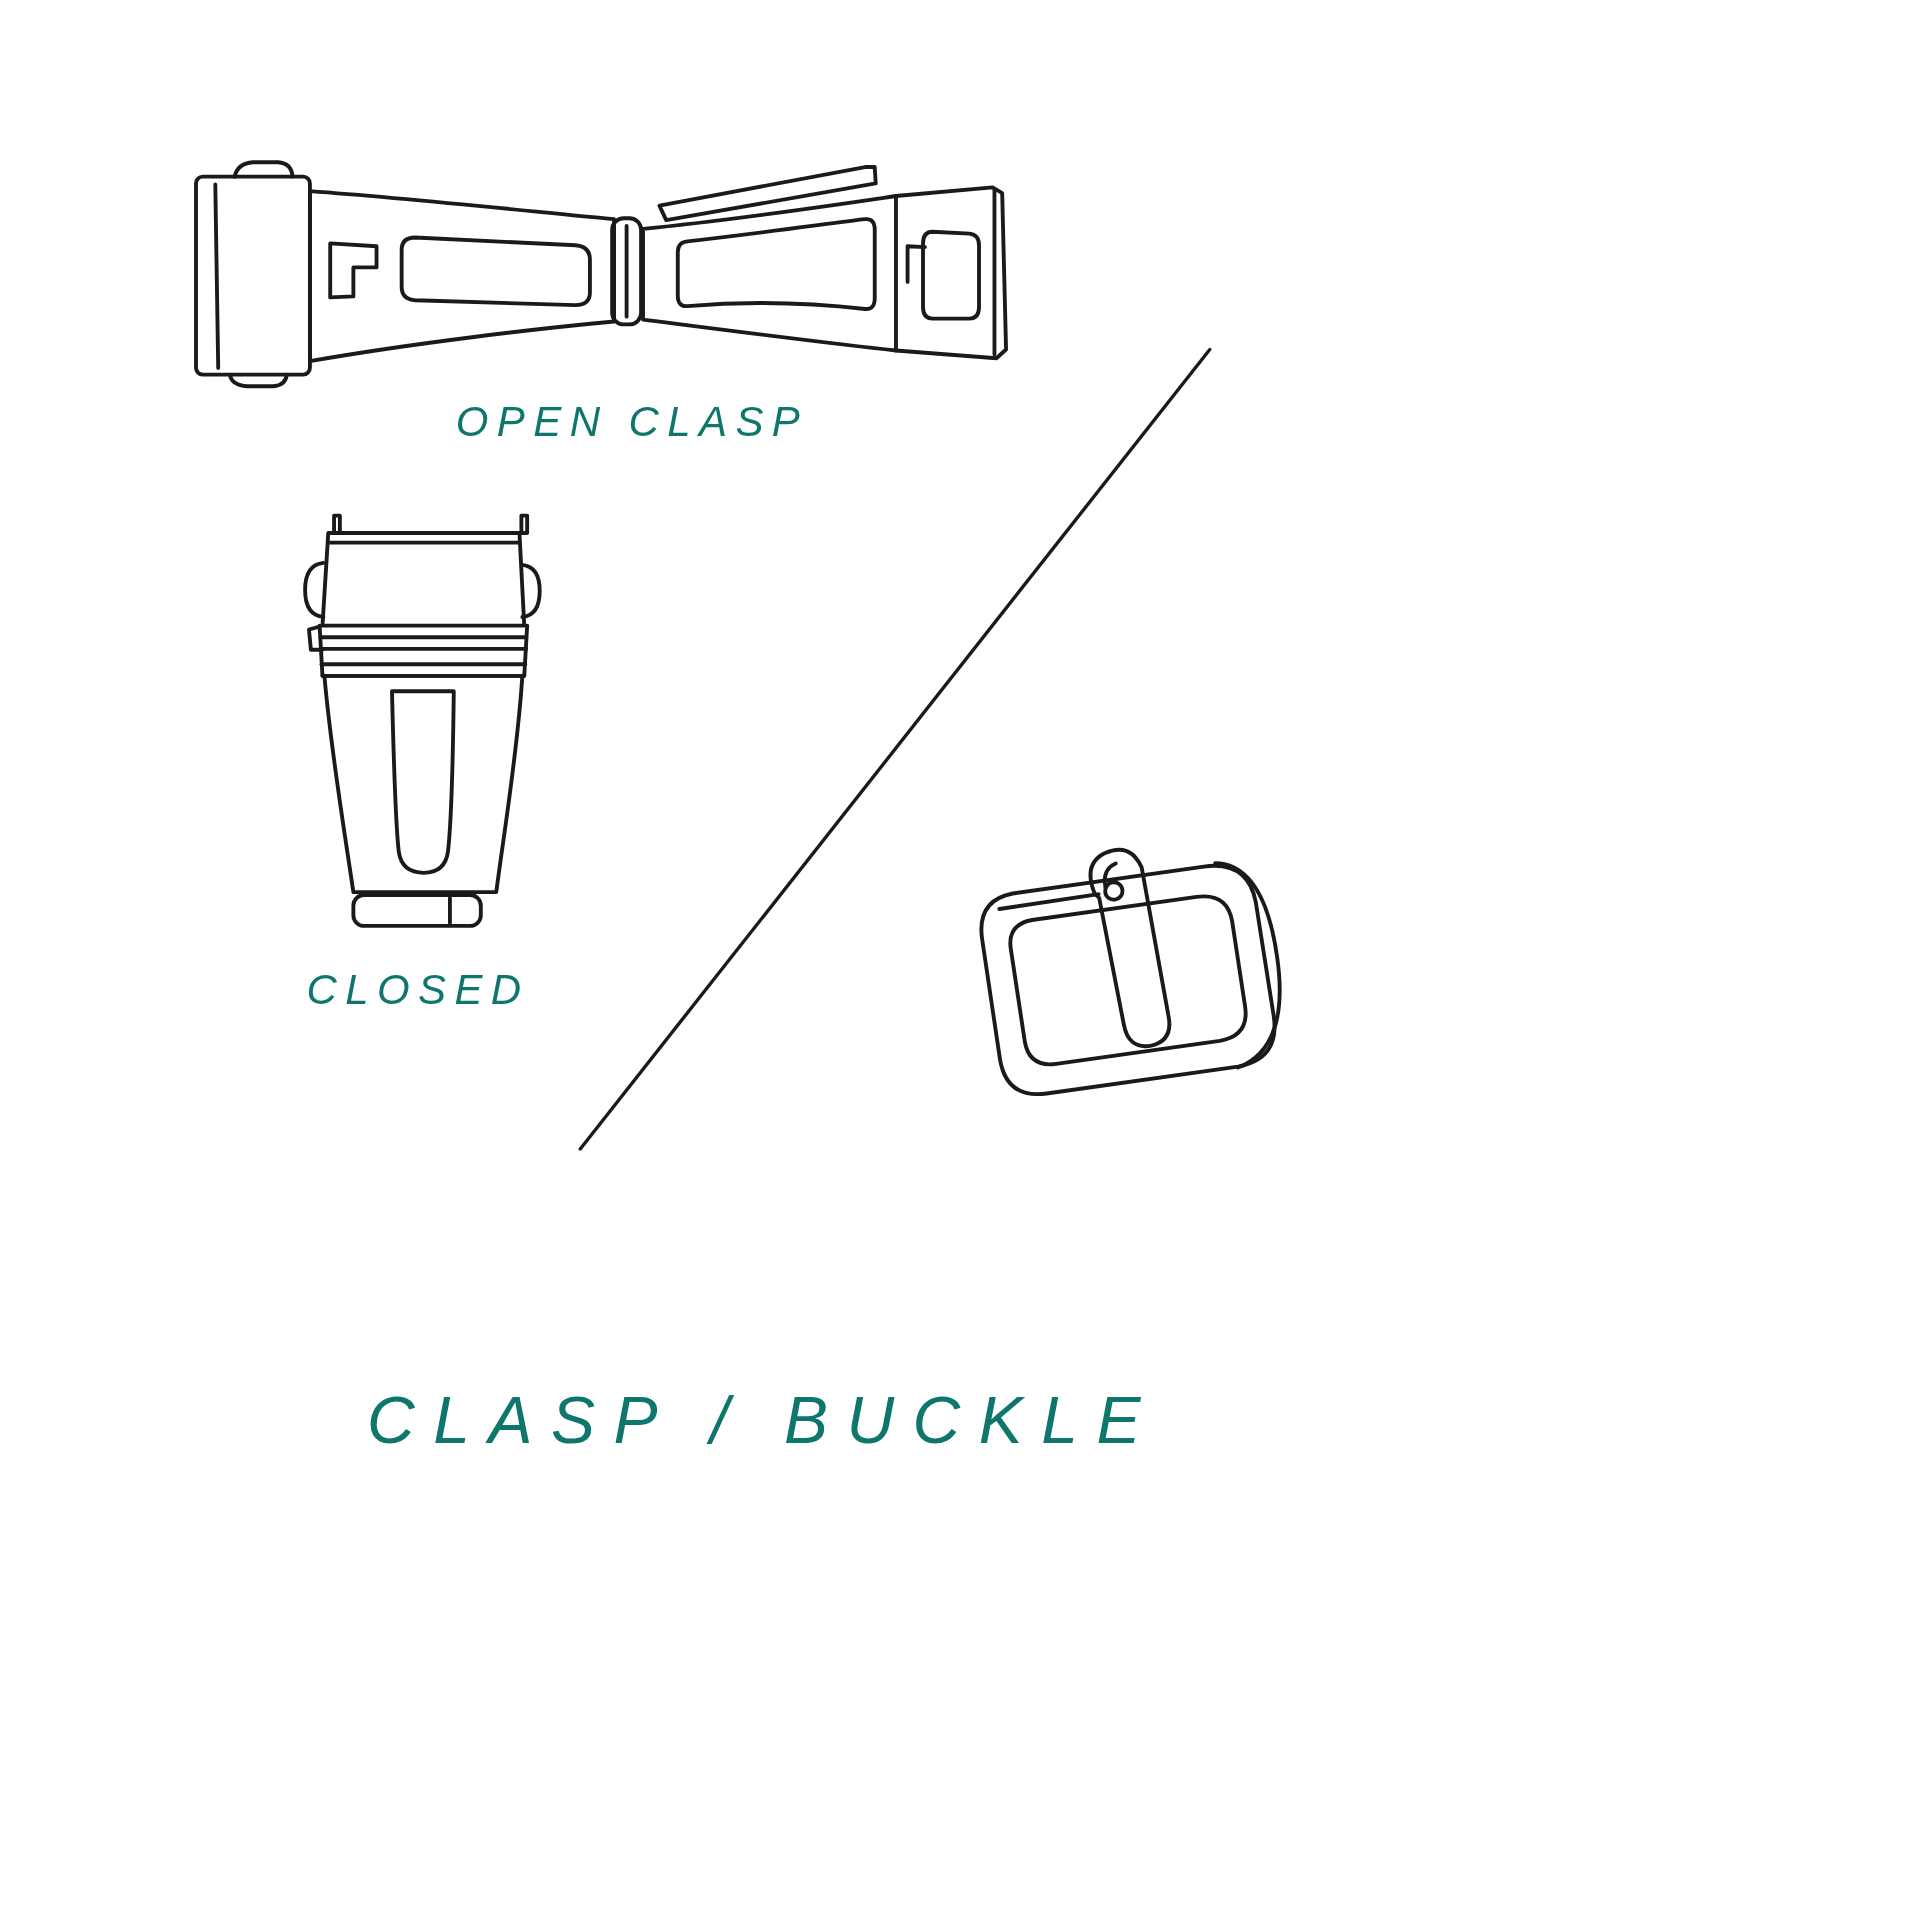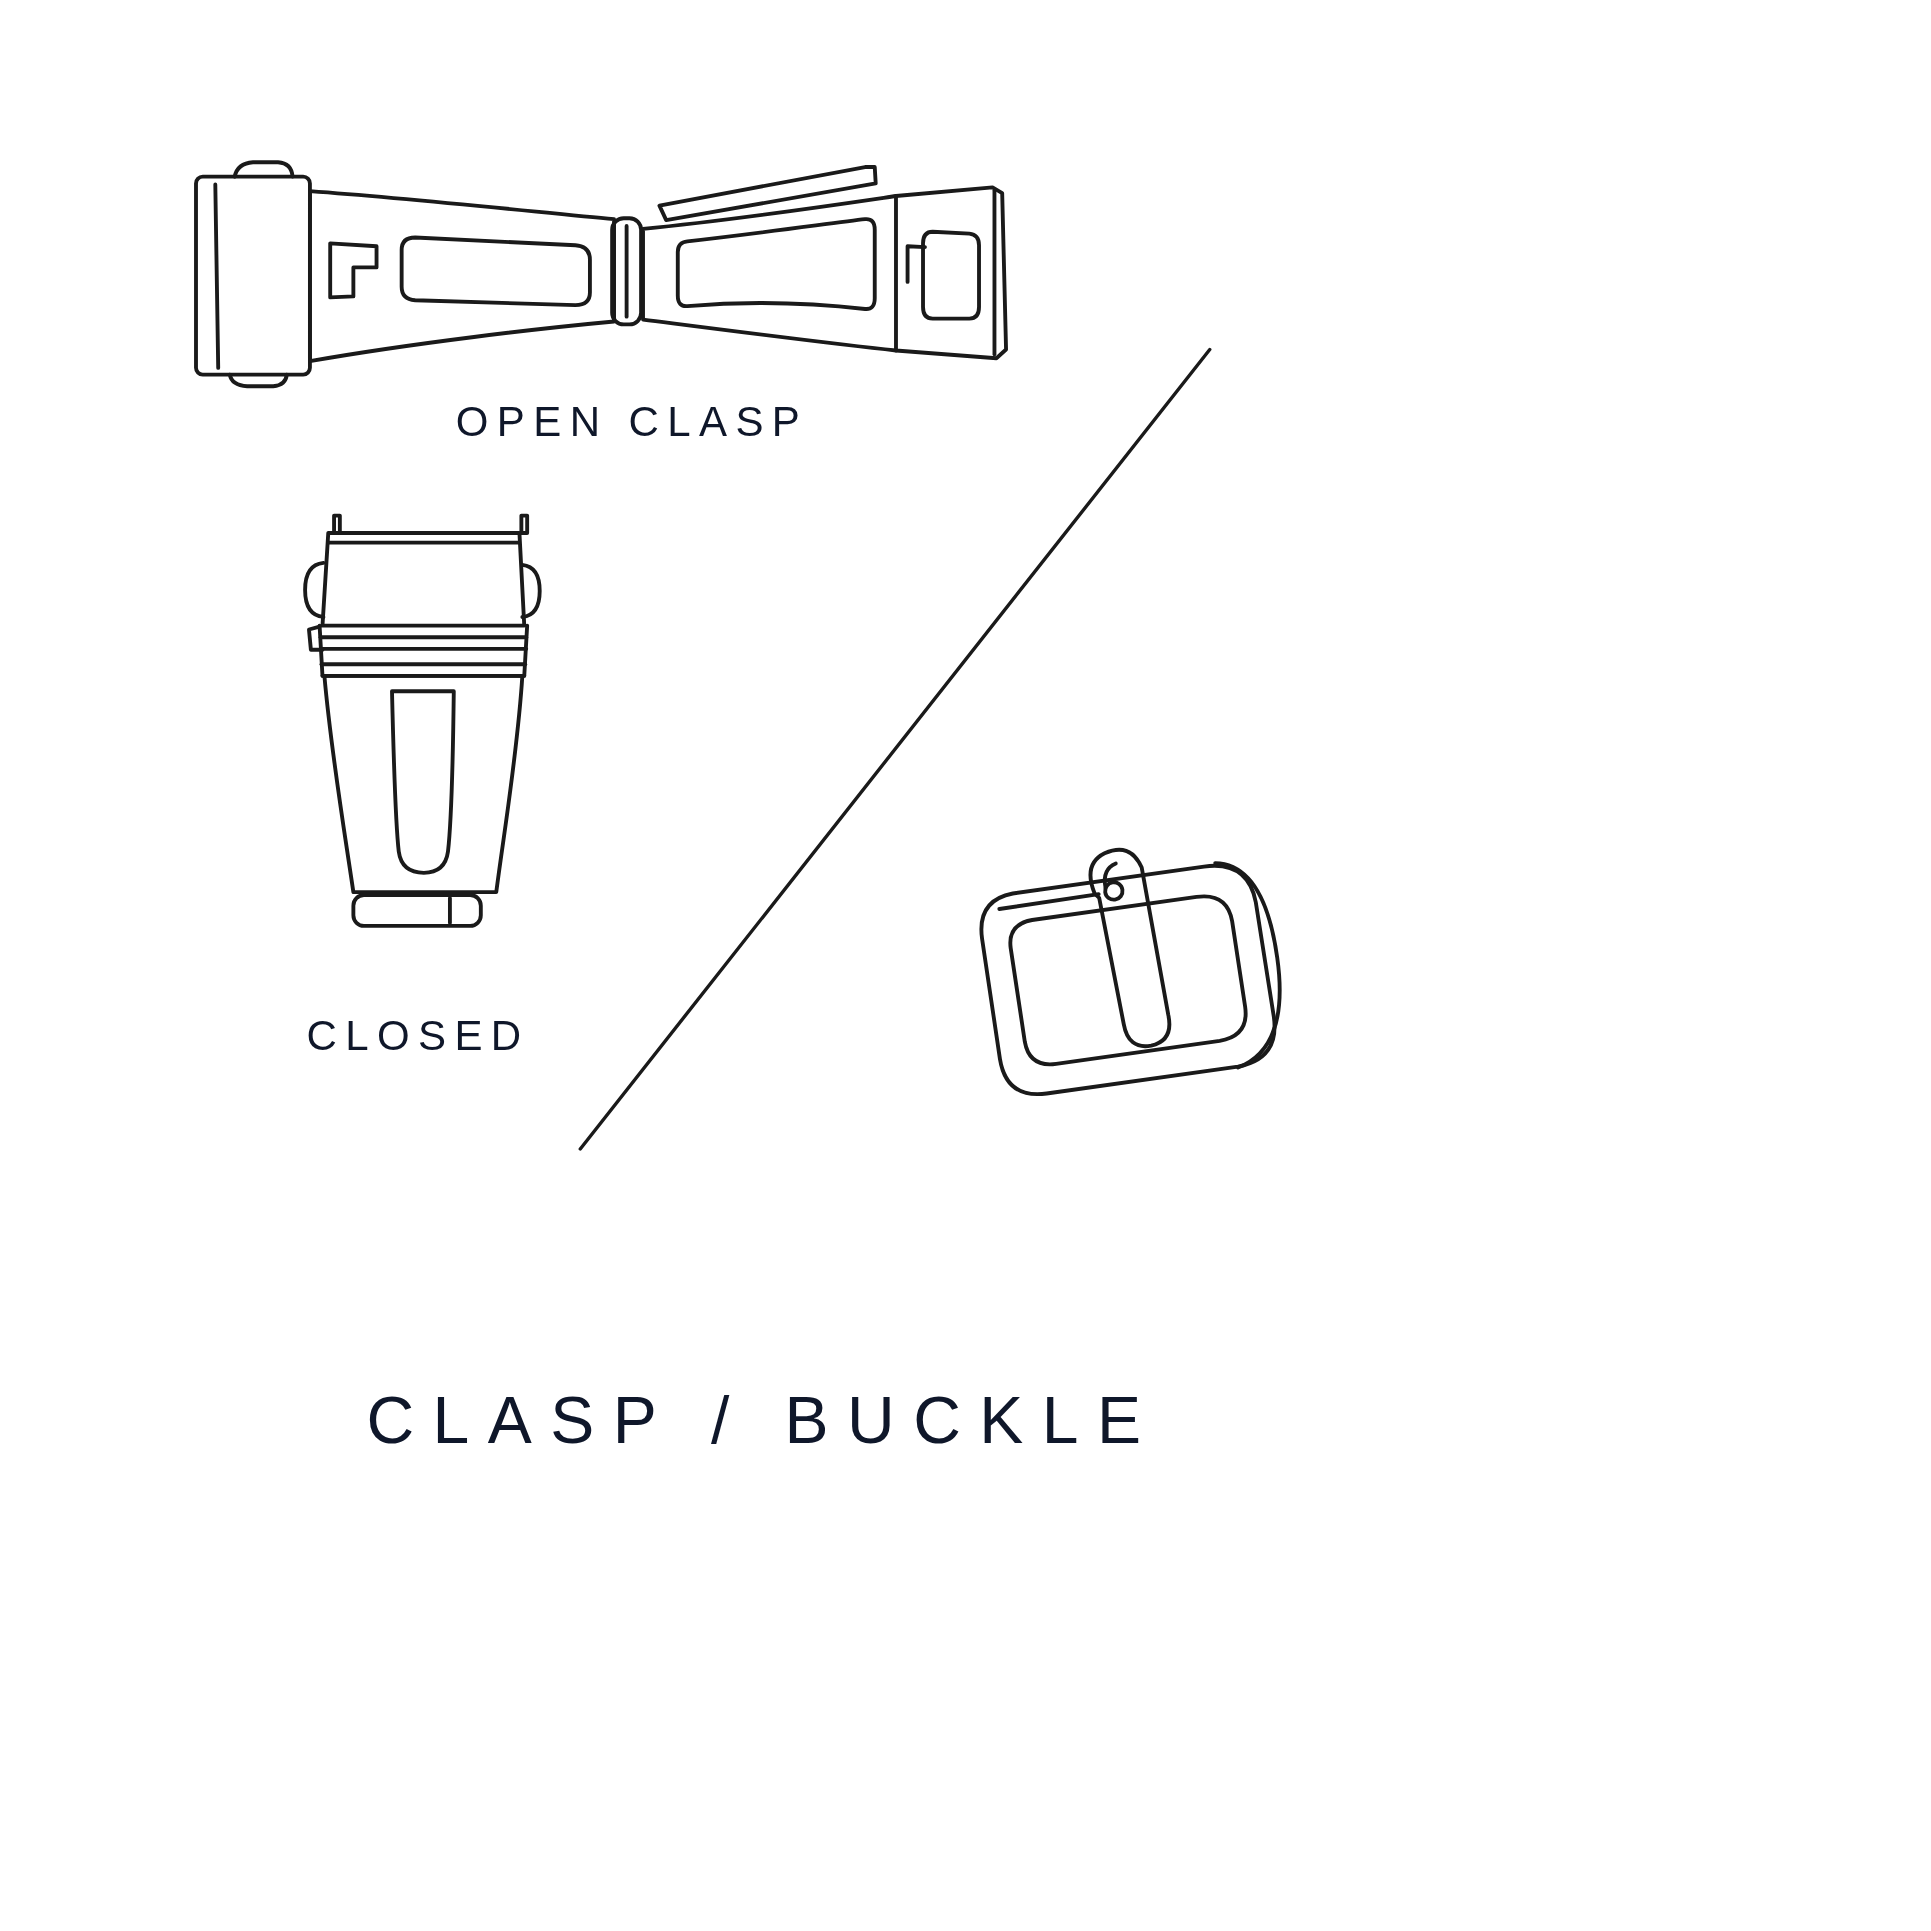--- a/index.html
+++ b/index.html
@@ -17,35 +17,36 @@
   }
   .diagram-svg {
     position: absolute;
     inset: 0;
     width: 1931px;
     height: 1931px;
   }
   .label {
     position: absolute;
     transform: translateX(-50%);
-    color: #0f172a;
+    color: #0f766e;
     white-space: nowrap;
     font-weight: 400;
+    font-style: italic;
   }
   .label-small {
     font-size: 42px;
     letter-spacing: 0.20em;
   }
   .label-title {
     font-size: 66px;
     letter-spacing: 0.28em;
     margin-top: 44px;
   }
   .label-open-clasp  { left: 632px;  top: 398px;  }
-  .label-closed      { left: 418px;  top: 1012px; }
+  .label-closed      { left: 418px;  top: 966px; }
   .label-main-title  { left: 763px;  top: 1338px; }
 </style>
 </head>
 <body>
 
 <div class="page">
 
   <svg class="diagram-svg" viewBox="0 0 2000 2000" fill="none" stroke="#1a1a1a" stroke-width="4" stroke-linejoin="round" stroke-linecap="round">
 
     <g>

